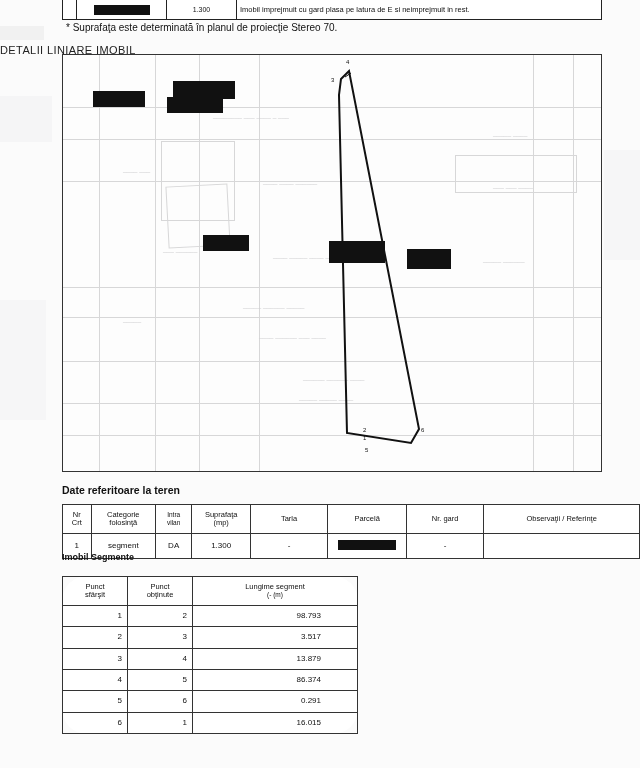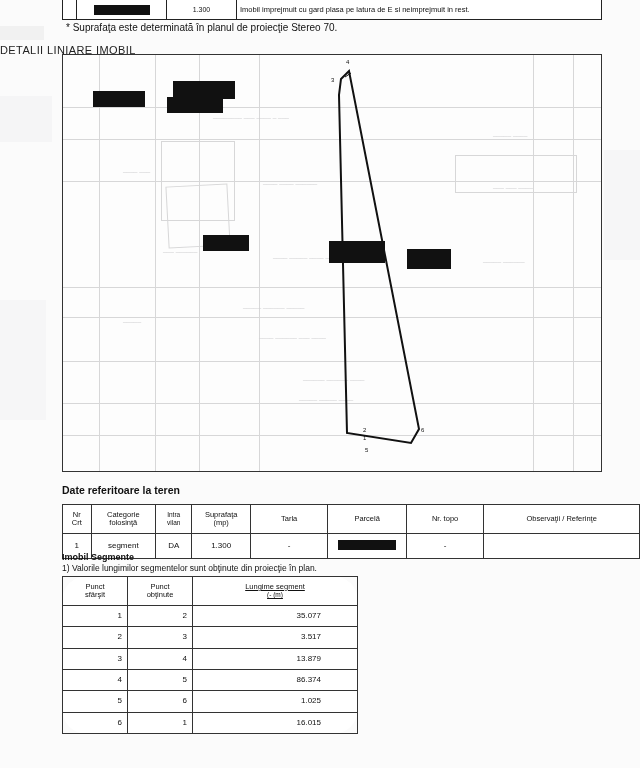--- a/index.html
+++ b/index.html
@@ -181,21 +181,21 @@
     position: absolute;
     left: 62px;
     top: 563px;
     font-size: 8.5px;
     color: #111;
   }
 
   #seg-table { left: 62px; top: 576px; border-radius: 25px; }
   #seg-table th.s-a { width: 58px; }
   #seg-table th.s-b { width: 58px; }
-  #seg-table th.s-c { width: 158px; text-decoration: underline; }
+  #seg-table th.s-c { width: 158px; }
   #seg-table td.num { text-align: right; padding-right: 5px; }
   #seg-table td.len { text-align: right; padding-right: 36px; }
   .sub { font-size: 6.5px; }
 </style>
 </head>
 <body>
 
 <div class="page">
 
   <div class="bg-smudge" style="left:0px;top:26px;width:44px;height:14px;"></div>
@@ -294,42 +294,41 @@
         <th class="h-intra">
           <span class="sub">Intra</span><br>
           <span class="sub">vilan</span>
         </th>
         <th class="h-supra">
           <span>Suprafaţa</span><br>
           <span>(mp)</span>
         </th>
         <th class="h-tarla">Tarla</th>
         <th class="h-parcela">Parcelă</th>
-        <th class="h-topo">Nr. topo</th>
+        <th class="h-topo">Nr. gard</th>
         <th class="h-obs">Observaţii / Referinţe</th>
       </tr>
     </thead>
     <tbody>
       <tr>
         <td>1</td>
         <td>segment</td>
         <td>DA</td>
         <td>1.300</td>
         <td>-</td>
         <td>
           <span class="redact" style="width:58px;height:10px;"></span>
         </td>
         <td>-</td>
         <td></td>
       </tr>
     </tbody>
   </table>
 
   <div id="lung-head">Imobil Segmente</div>
-  <div id="lung-note">1) Valorile lungimilor segmentelor sunt obţinute din proiecţie în plan.</div>
 
   <table class="grid" id="seg-table">
     <thead>
       <tr>
         <th class="s-a">
           <span>Punct</span><br>
           <span>sfârşit</span>
         </th>
         <th class="s-b">
           <span>Punct</span><br>
@@ -338,41 +337,41 @@
         <th class="s-c">
           <span>Lungime segment</span><br>
           <span class="sub">(- (m)</span>
         </th>
       </tr>
     </thead>
     <tbody id="seg-body">
       <tr>
         <td class="num">1</td>
         <td class="num">2</td>
-        <td class="len">35.077</td>
+        <td class="len">98.793</td>
       </tr>
       <tr>
         <td class="num">2</td>
         <td class="num">3</td>
         <td class="len">3.517</td>
       </tr>
       <tr>
         <td class="num">3</td>
         <td class="num">4</td>
         <td class="len">13.879</td>
       </tr>
       <tr>
         <td class="num">4</td>
         <td class="num">5</td>
         <td class="len">86.374</td>
       </tr>
       <tr>
         <td class="num">5</td>
         <td class="num">6</td>
-        <td class="len">1.025</td>
+        <td class="len">0.291</td>
       </tr>
       <tr>
         <td class="num">6</td>
         <td class="num">1</td>
         <td class="len">16.015</td>
       </tr>
     </tbody>
   </table>
 
 </div>

